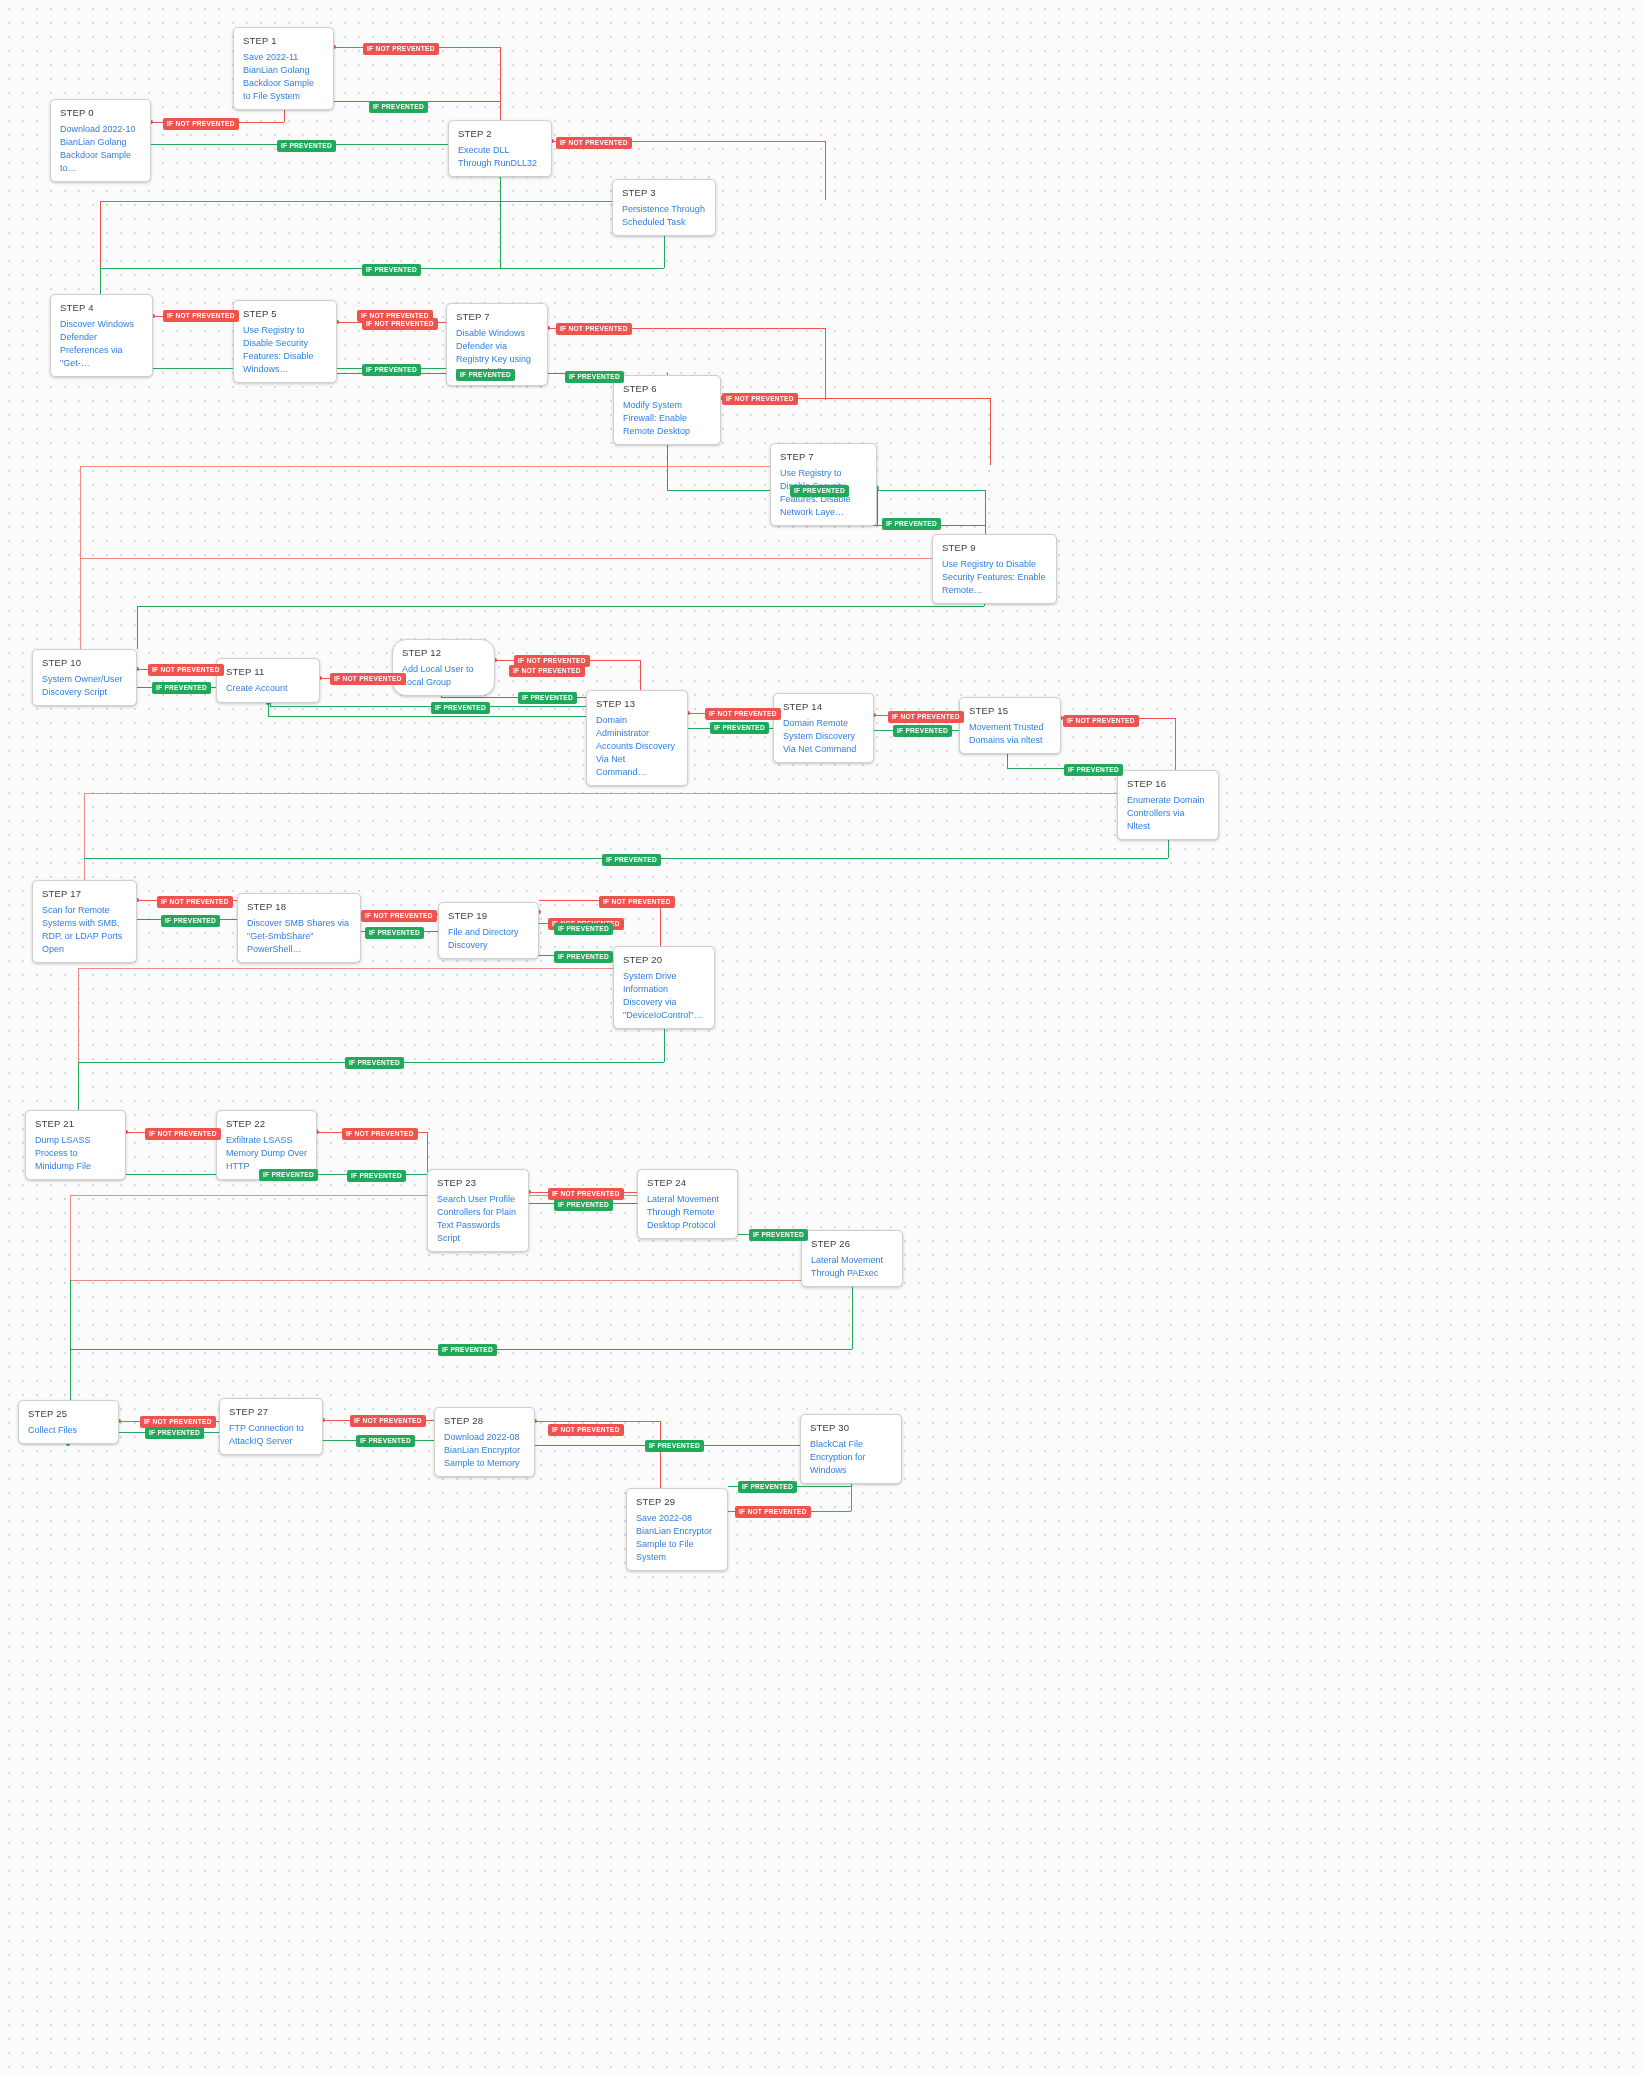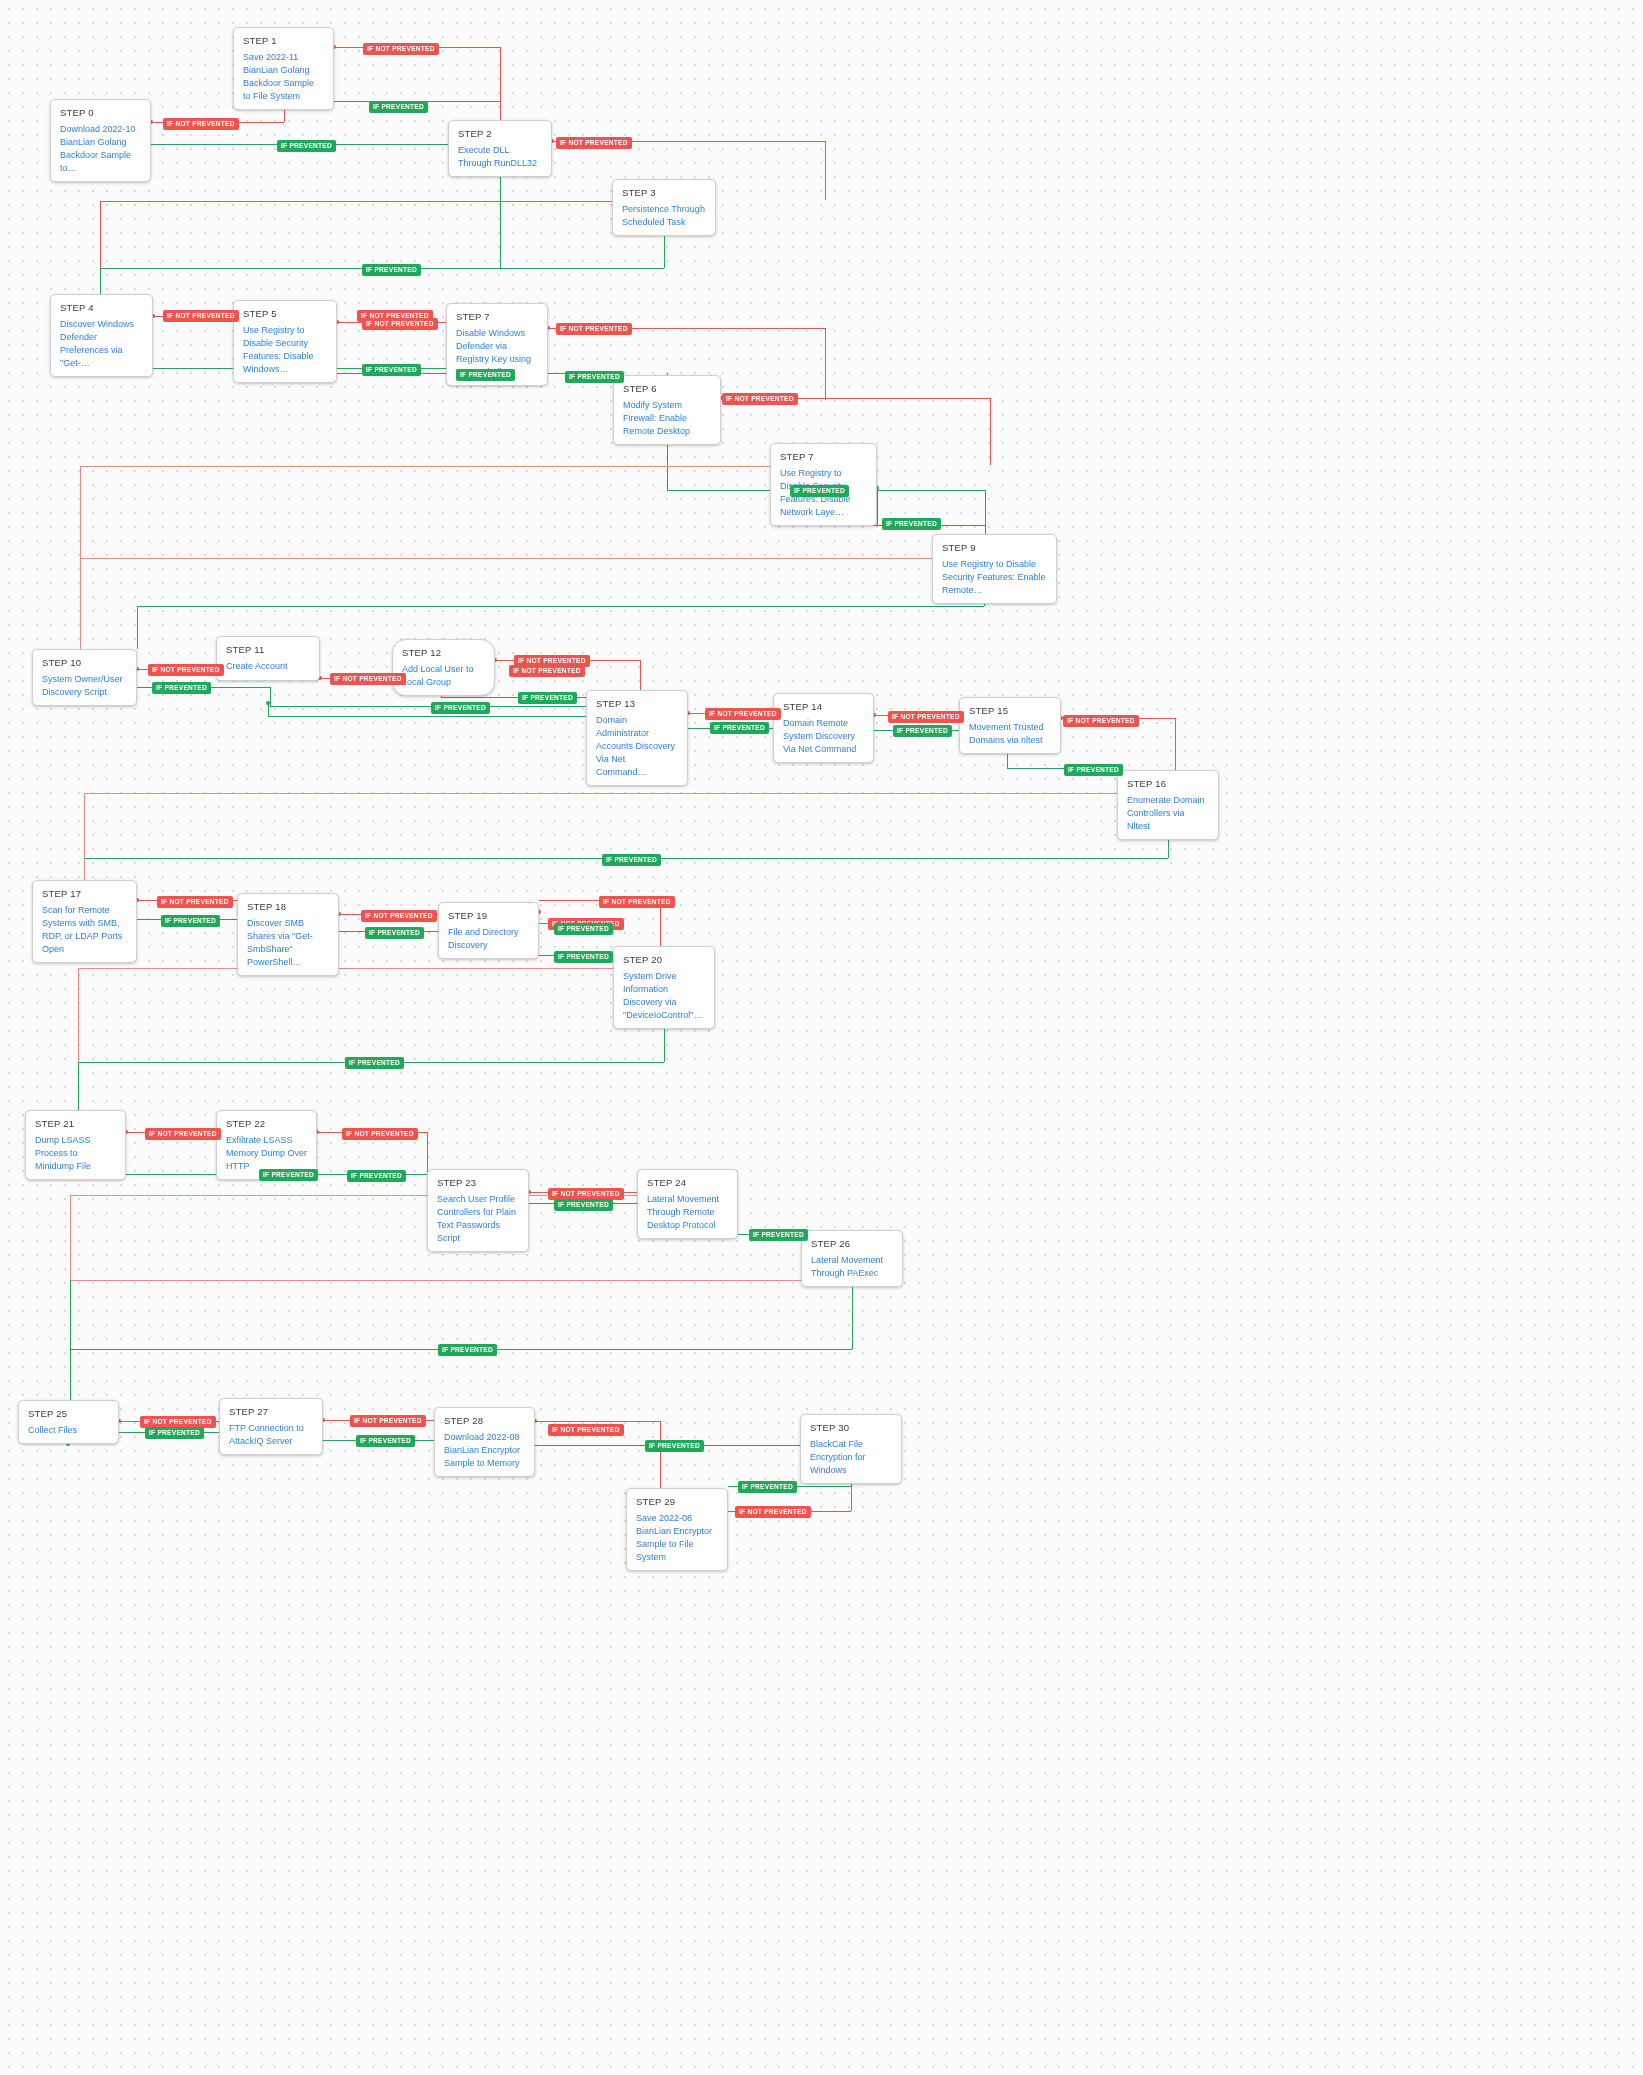--- a/index.html
+++ b/index.html
@@ -250,21 +250,21 @@
         <div class="title">Use Registry to Disable Security Features: Disable Network Laye…</div>
       </div>
       <div class="node" style="left: 932px; top: 534px; width: 125px; min-height: 45px;">
         <div class="step">STEP 9</div>
         <div class="title">Use Registry to Disable Security Features: Enable Remote…</div>
       </div>
       <div class="node" style="left: 32px; top: 649px; width: 105px; min-height: 46px;">
         <div class="step">STEP 10</div>
         <div class="title">System Owner/User Discovery Script</div>
       </div>
-      <div class="node" style="left: 216px; top: 636px; width: 104px; min-height: 45px;">
+      <div class="node" style="left: 216px; top: 658px; width: 104px; min-height: 45px;">
         <div class="step">STEP 11</div>
         <div class="title">Create Account</div>
       </div>
       <div class="node" style="left: 392px; top: 639px; width: 103px; min-height: 44px; border-radius: 14px;">
         <div class="step">STEP 12</div>
         <div class="title">Add Local User to Local Group</div>
       </div>
       <div class="node" style="left: 586px; top: 690px; width: 102px; min-height: 45px;">
         <div class="step">STEP 13</div>
         <div class="title">Domain Administrator Accounts Discovery Via Net Command…</div>
@@ -278,21 +278,21 @@
         <div class="title">Movement Trusted Domains via nltest</div>
       </div>
       <div class="node" style="left: 1117px; top: 770px; width: 102px; min-height: 45px;">
         <div class="step">STEP 16</div>
         <div class="title">Enumerate Domain Controllers via Nltest</div>
       </div>
       <div class="node" style="left: 32px; top: 880px; width: 105px; min-height: 46px;">
         <div class="step">STEP 17</div>
         <div class="title">Scan for Remote Systems with SMB, RDP, or LDAP Ports Open</div>
       </div>
-      <div class="node" style="left: 237px; top: 893px; width: 102px; min-height: 45px;">
+      <div class="node" style="left: 237px; top: 893px; width: 124px; min-height: 45px;">
         <div class="step">STEP 18</div>
         <div class="title">Discover SMB Shares via "Get-SmbShare" PowerShell…</div>
       </div>
       <div class="node" style="left: 438px; top: 902px; width: 101px; min-height: 45px;">
         <div class="step">STEP 19</div>
         <div class="title">File and Directory Discovery</div>
       </div>
       <div class="node" style="left: 613px; top: 946px; width: 102px; min-height: 45px;">
         <div class="step">STEP 20</div>
         <div class="title">System Drive Information Discovery via "DeviceIoControl"…</div>

